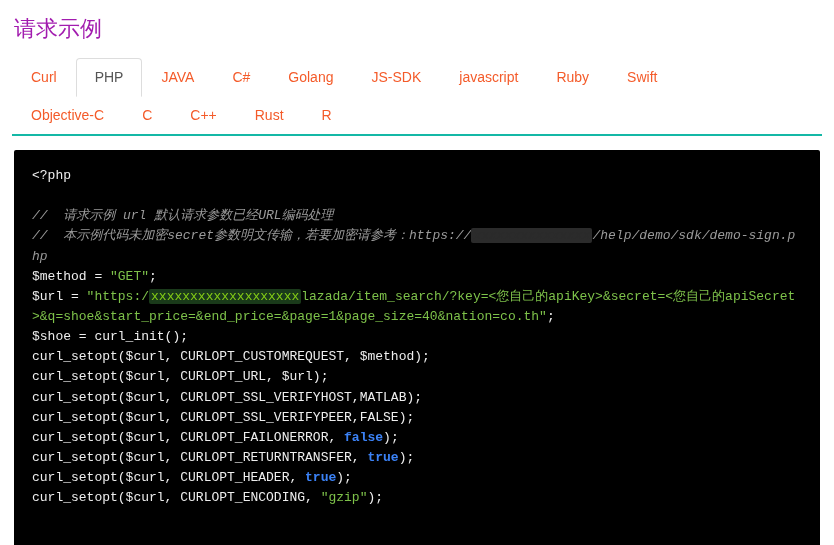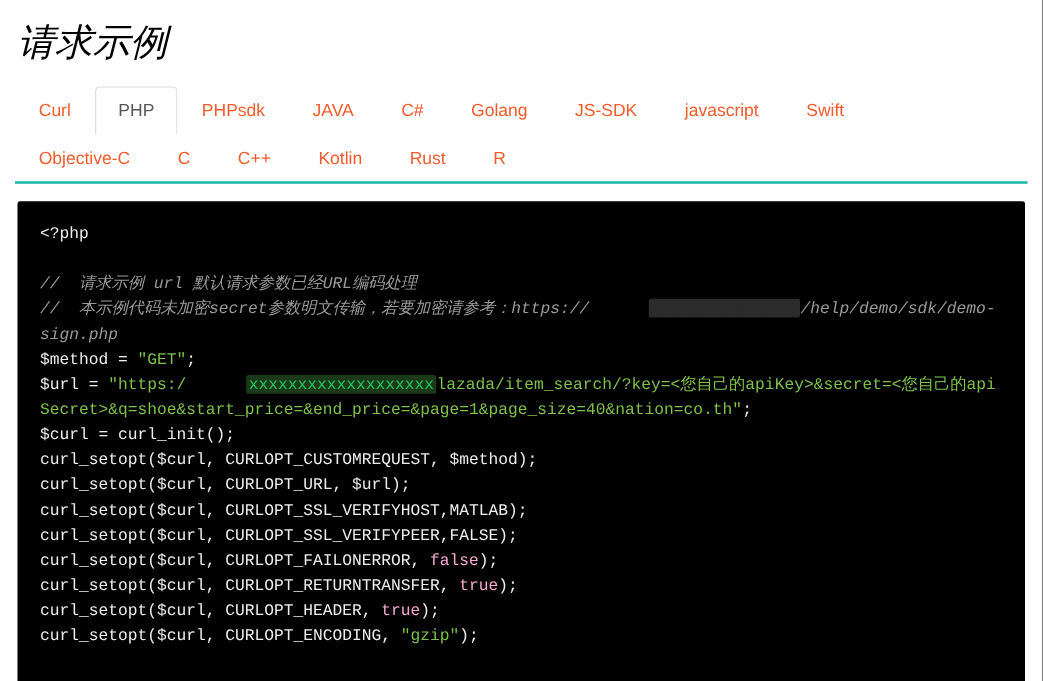--- a/index.html
+++ b/index.html
@@ -1,63 +1,62 @@
 <!DOCTYPE html>
 <html><head>
 <meta charset="utf-8">
 <style>
   * { box-sizing: border-box; margin: 0; padding: 0; }
   body { font-family: "Microsoft YaHei", Arial, sans-serif; background: #fff; width: 834px; }
   .container { padding: 8px 12px 20px 12px; }
-  .title { font-size: 30px; font-weight: 400; color: #000000; margin: 6px 0 14px 2px; font-style: italic; }
+  .title { font-size: 22px; font-weight: 400; color: #a21caf; margin: 6px 0 14px 2px; }
   .tabs { border-bottom: 2px solid #14b8a6; padding-bottom: 0; }
   .tabrow { display: flex; flex-wrap: wrap; gap: 0; }
   .tab { padding: 10px 18px; font-size: 14px; color: #f45b2a; cursor: pointer; border: 1px solid transparent; position: relative; }
   .tab.active { color: #555; border: 1px solid #ddd; border-bottom: 1px solid #fff; border-radius: 4px 4px 0 0; margin-bottom: -1px; background: #fff; }
   .codeblock { background: #000; color: #eee; margin: 14px 2px 0 2px; padding: 16px 18px 22px 18px; font-family: Consolas, "Courier New", monospace; font-size: 13px; line-height: 1.55; border-radius: 2px; position: relative; white-space: pre-wrap; word-break: break-all; }
   .cmt { color: #9a9a9a; font-style: italic; }
   .str { color: #7ec24a; }
-  .bool { color: #f9a8d4; }
-  .redact { background: #2b2b2b; color: #2b2b2b; border-radius: 2px; padding: 0 2px; margin-left: 48px; }
+  .bool { color: #3b82f6; font-weight: bold; }
+  .redact { background: #2b2b2b; color: #2b2b2b; border-radius: 2px; padding: 0 2px; }
 </style>
 </head>
 <body>
 
 <div class="container">
   <div class="title">请求示例</div>
 
   <div class="tabs">
     <div class="tabrow">
       <div class="tab">Curl</div>
       <div class="tab active">PHP</div>
-      <div class="tab">PHPsdk</div>
       <div class="tab">JAVA</div>
       <div class="tab">C#</div>
       <div class="tab">Golang</div>
       <div class="tab">JS-SDK</div>
       <div class="tab">javascript</div>
+      <div class="tab">Ruby</div>
       <div class="tab">Swift</div>
     </div>
     <div class="tabrow">
       <div class="tab">Objective-C</div>
       <div class="tab">C</div>
       <div class="tab">C++</div>
-      <div class="tab">Kotlin</div>
       <div class="tab">Rust</div>
       <div class="tab">R</div>
     </div>
   </div>
 
   <div class="codeblock"><span>&lt;?php</span>
 
 <span class="cmt">//  请求示例 url 默认请求参数已经URL编码处理</span>
 <span class="cmt"><span>//  本示例代码未加密secret参数明文传输，若要加密请参考：https://</span><span class="redact">xxxxxxxxxxxxxxx</span><span>/help/demo/sdk/demo-sign.php</span></span>
 <span><span>$method = </span><span class="str">"GET"</span><span>;</span></span>
-<span><span>$url = </span><span class="str"><span>"https:/</span><span class="redact" style="background:#1a3a1a;color:#22c55e;">xxxxxxxxxxxxxxxxxxx</span><span>lazada/item_search/?key=&lt;您自己的apiKey&gt;&amp;secret=&lt;您自己的apiSecret&gt;&amp;q=shoe&amp;start_price=&amp;end_price=&amp;page=1&amp;page_size=40&amp;nation=co.th"</span></span><span>;</span></span>
-<span>$curl = curl_init();</span>
+<span><span>$url = </span><span class="str"><span>"https:/</span><span class="redact" style="background:#1a3a1a;color:#84cc16;">xxxxxxxxxxxxxxxxxxx</span><span>lazada/item_search/?key=&lt;您自己的apiKey&gt;&amp;secret=&lt;您自己的apiSecret&gt;&amp;q=shoe&amp;start_price=&amp;end_price=&amp;page=1&amp;page_size=40&amp;nation=co.th"</span></span><span>;</span></span>
+<span>$shoe = curl_init();</span>
 <span>curl_setopt($curl, CURLOPT_CUSTOMREQUEST, $method);</span>
 <span>curl_setopt($curl, CURLOPT_URL, $url);</span>
 <span>curl_setopt($curl, CURLOPT_SSL_VERIFYHOST,MATLAB);</span>
 <span>curl_setopt($curl, CURLOPT_SSL_VERIFYPEER,FALSE);</span>
 <span><span>curl_setopt($curl, CURLOPT_FAILONERROR, </span><span class="bool">false</span><span>);</span></span>
 <span><span>curl_setopt($curl, CURLOPT_RETURNTRANSFER, </span><span class="bool">true</span><span>);</span></span>
 <span><span>curl_setopt($curl, CURLOPT_HEADER, </span><span class="bool">true</span><span>);</span></span>
 <span><span>curl_setopt($curl, CURLOPT_ENCODING, </span><span class="str">"gzip"</span><span>);</span></span>
 
 

